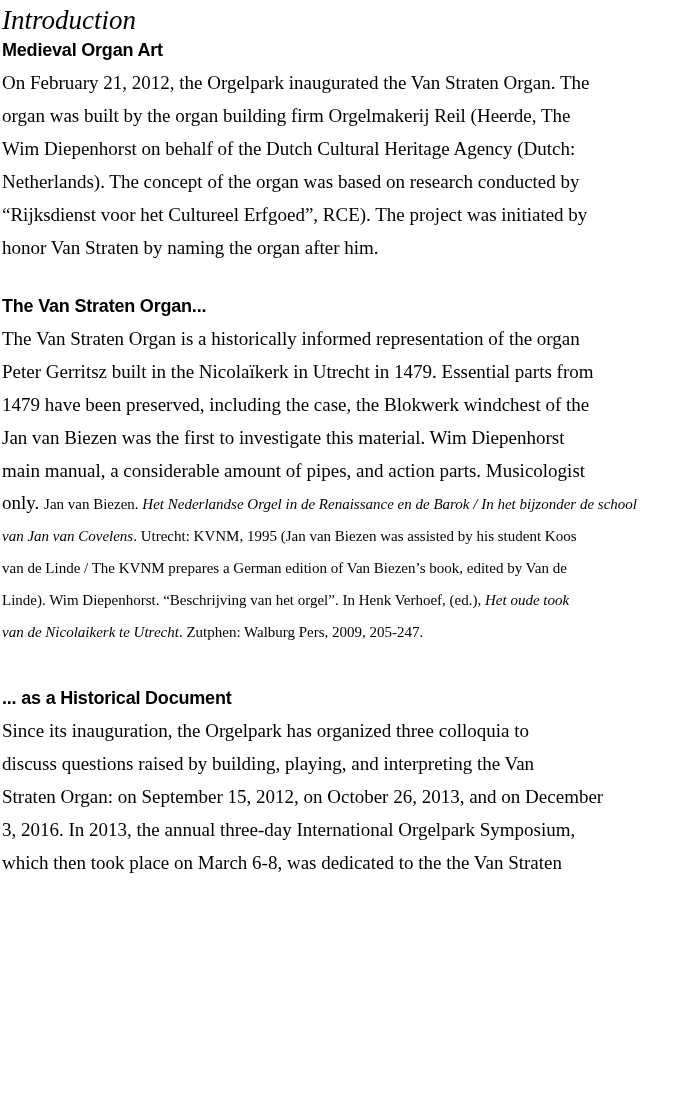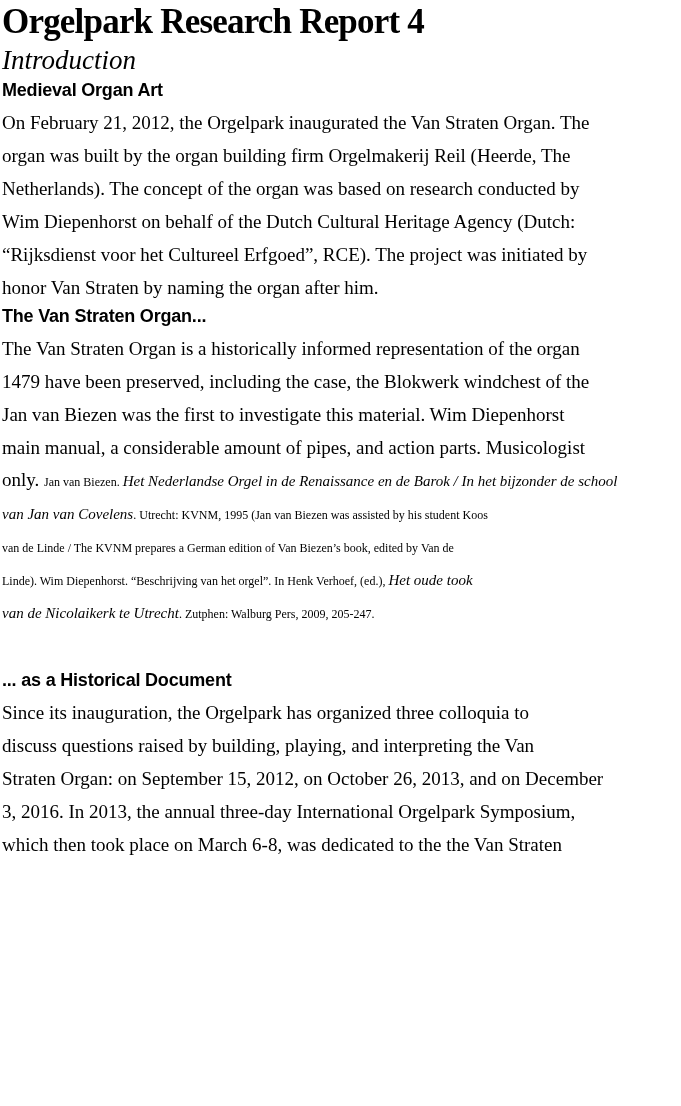--- a/index.html
+++ b/index.html
@@ -15,61 +15,61 @@
     margin: 0; font-weight: bold;
     font-size: 35px; line-height: 40px; letter-spacing: -0.8px;
   }
   h2.subtitle {
     margin: 0; font-weight: normal; font-style: italic;
     font-size: 27px; line-height: 36px;
   }
 
   section { display: block; }
   section.s1 { }
-  section.s2 { }
+  section.s2 { margin-top: 30px; }
   section.s3 { margin-top: 38px; }
 
   h3.heading {
     margin: 0 0 4px 0; font-weight: bold;
     font-family: "Liberation Sans", sans-serif;
     font-size: 18px; line-height: 24px; letter-spacing: -0.2px;
   }
 
   .body { font-size: 19px; line-height: 33px; }
   .note { line-height: 31px; }
   .line { white-space: nowrap; }
 
   .seg-body        { font-size: 19px; }
-  .seg-small       { font-size: 12px; }
+  .seg-small       { font-size: 15px; }
   .seg-small-italic{ font-size: 15px; font-style: italic; }
 </style>
 </head>
 <body>
 
 <main class="page">
 
-  <h1 class="title">Orgelpark Research Report 4</h1>
   <h2 class="subtitle">Introduction</h2>
 
   <section class="s1">
     <h3 class="heading">Medieval Organ Art</h3>
     <div class="body">
         <div class="line"><span class="seg-body">On February 21, 2012, the Orgelpark inaugurated the Van Straten Organ. The</span></div>
         <div class="line"><span class="seg-body">organ was built by the organ building firm Orgelmakerij Reil (Heerde, The</span></div>
+        <div class="line"><span class="seg-body">Wim Diepenhorst on behalf of the Dutch Cultural Heritage Agency (Dutch:</span></div>
         <div class="line"><span class="seg-body">Netherlands). The concept of the organ was based on research conducted by</span></div>
-        <div class="line"><span class="seg-body">Wim Diepenhorst on behalf of the Dutch Cultural Heritage Agency (Dutch:</span></div>
         <div class="line"><span class="seg-body">“Rijksdienst voor het Cultureel Erfgoed”, RCE). The project was initiated by</span></div>
         <div class="line"><span class="seg-body">honor Van Straten by naming the organ after him.</span></div>
       </div>
   </section>
 
   <section class="s2">
     <h3 class="heading">The Van Straten Organ...</h3>
     <div class="body">
         <div class="line"><span class="seg-body">The Van Straten Organ is a historically informed representation of the organ</span></div>
+        <div class="line"><span class="seg-body">Peter Gerritsz built in the Nicolaïkerk in Utrecht in 1479. Essential parts from</span></div>
         <div class="line"><span class="seg-body">1479 have been preserved, including the case, the Blokwerk windchest of the</span></div>
         <div class="line"><span class="seg-body">Jan van Biezen was the first to investigate this material. Wim Diepenhorst</span></div>
         <div class="line"><span class="seg-body">main manual, a considerable amount of pipes, and action parts. Musicologist</span></div>
       </div>
     <div class="note">
         <div class="line"><span class="seg-body">only. </span><span class="seg-small">Jan van Biezen. </span><span class="seg-small-italic">Het Nederlandse Orgel in de Renaissance en de Barok / In het bijzonder de school</span></div>
         <div class="line"><span class="seg-small-italic">van Jan van Covelens</span><span class="seg-small">. Utrecht: KVNM, 1995 (Jan van Biezen was assisted by his student Koos</span></div>
         <div class="line"><span class="seg-small">van de Linde / The KVNM prepares a German edition of Van Biezen’s book, edited by Van de</span></div>
         <div class="line"><span class="seg-small">Linde). Wim Diepenhorst. “Beschrijving van het orgel”. In Henk Verhoef, (ed.), </span><span class="seg-small-italic">Het oude took</span></div>
         <div class="line"><span class="seg-small-italic">van de Nicolaikerk te Utrecht</span><span class="seg-small">. Zutphen: Walburg Pers, 2009, 205-247.</span></div>

